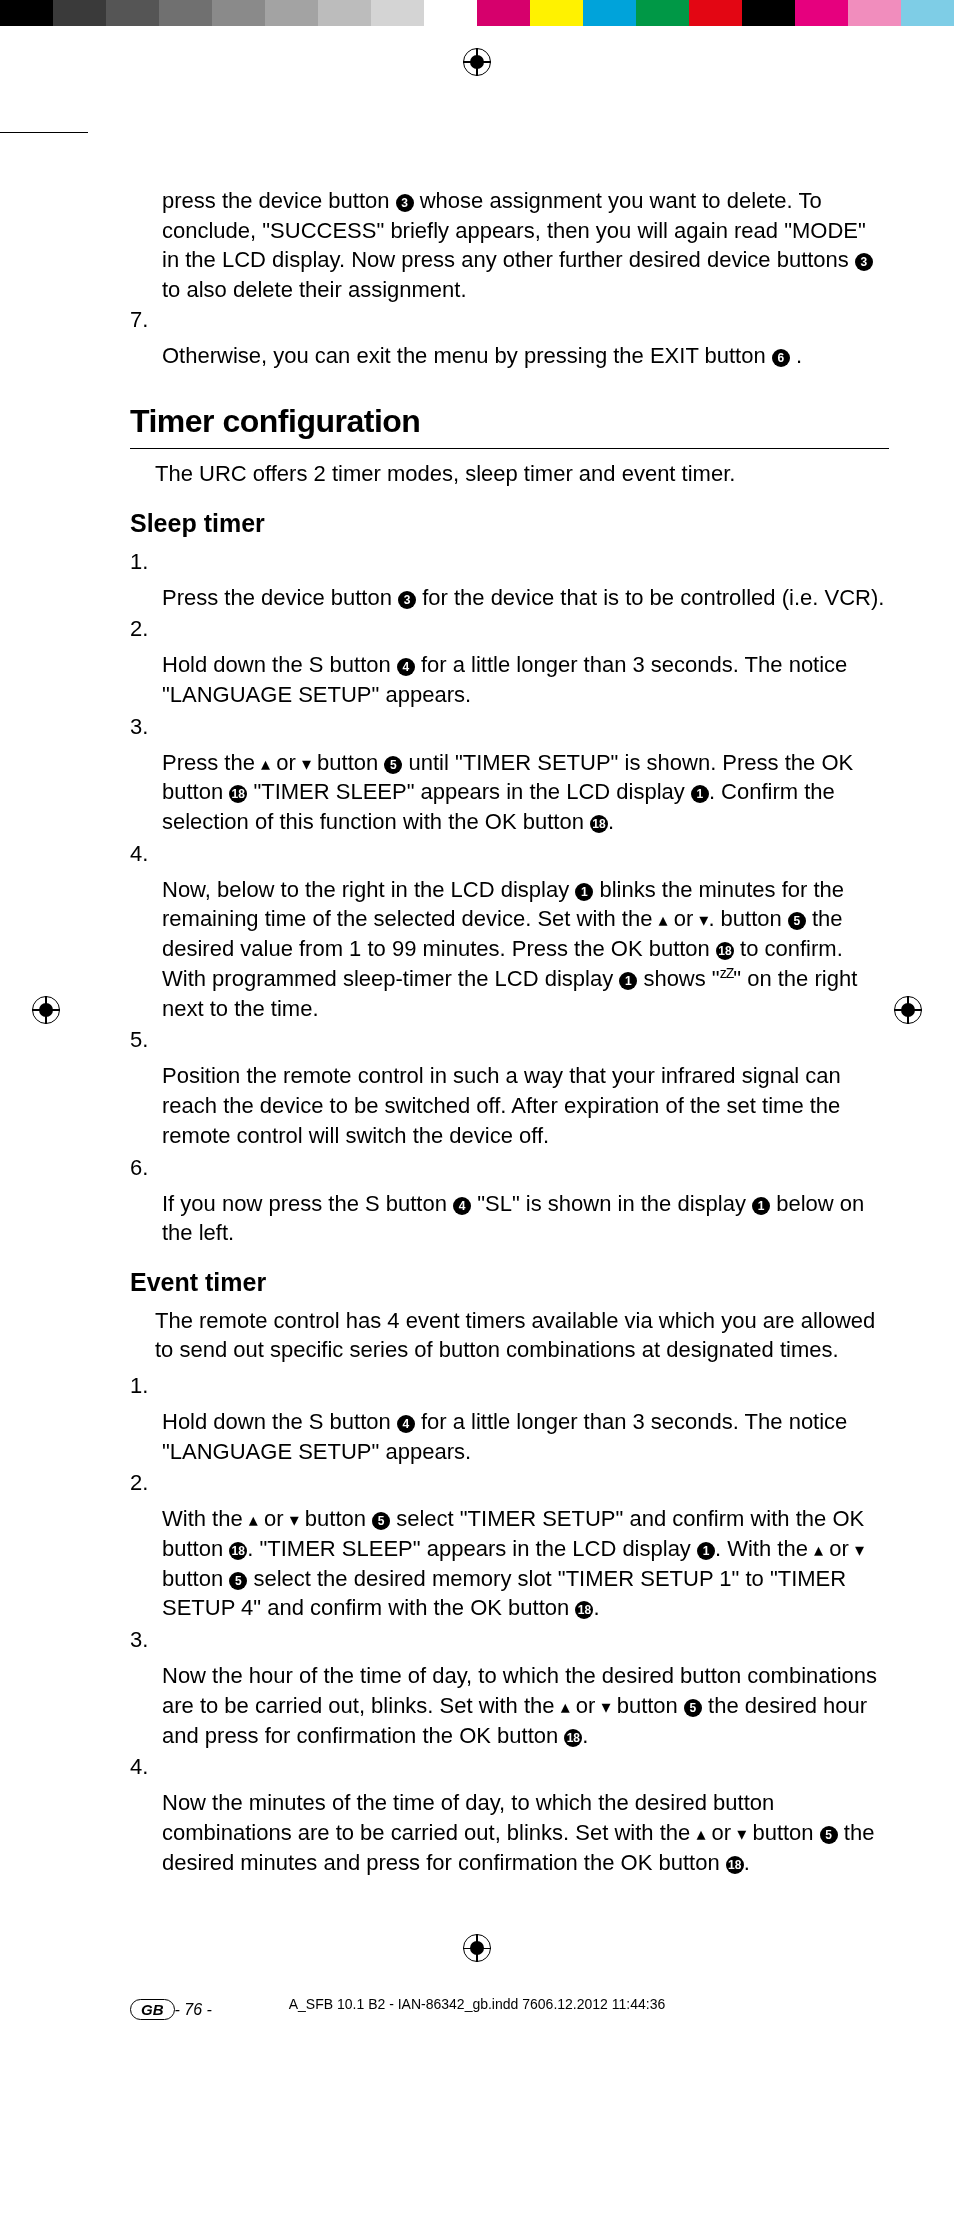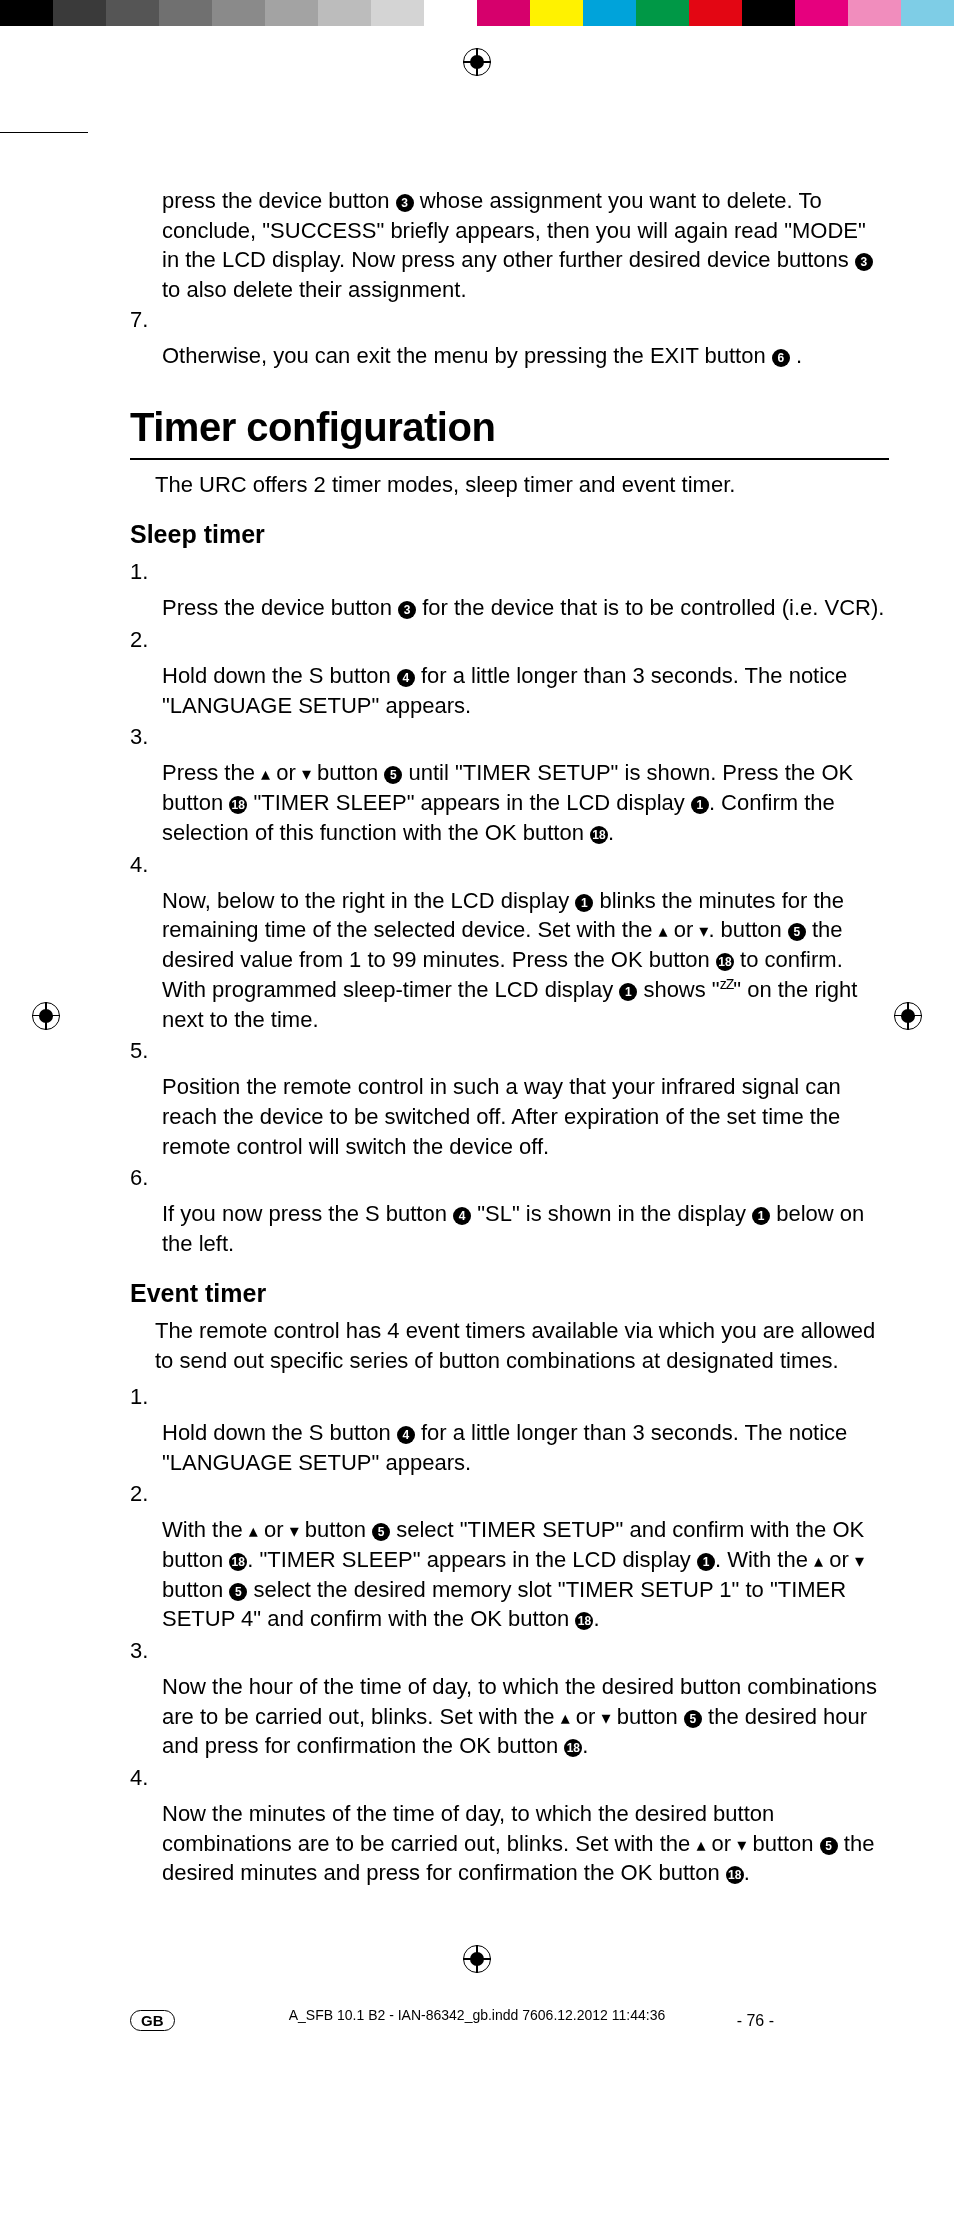--- a/index.html
+++ b/index.html
@@ -48,21 +48,21 @@
     line-height: 1.35;
     color: #000;
     font-weight: 300;
   }
   ol { list-style: none; }
   ol li { display: flex; margin-bottom: 2px; }
   ol li .num { min-width: 32px; }
   ol li .txt { flex: 1; margin-top: 36px; }
 
   h1 {
-    font-size: 40px;
+    font-size: 32px;
     font-weight: 700;
     margin-top: 30px;
     margin-bottom: 4px;
     letter-spacing: -0.5px;
   }
   .hr { height: 1.5px; background: #000; margin-bottom: 10px; }
   h2 {
     font-size: 25px;
     font-weight: 700;
     margin-top: 18px;
@@ -81,29 +81,30 @@
     vertical-align: 1px;
     line-height: 1;
   }
   .zz { font-size: 14px; vertical-align: super; letter-spacing: -1px; }
 
   .footer {
     display: flex; align-items: center;
     padding: 0 130px;
     font-size: 16px;
     margin-top: 30px;
+    font-style: italic;
   }
   .gb {
     border: 1.5px solid #000;
     border-radius: 11px;
     padding: 1px 10px;
     font-weight: 700;
     font-size: 15px;
   }
-  .pagenum { flex: 1; text-align: right; padding-right: 50px; }
+  .pagenum { flex: 1; text-align: left; padding-right: 50px; }
 
   .slug {
     position: absolute;
     bottom: 8px;
     left: 0; right: 0;
     font-size: 14px;
     display: flex;
     justify-content: center;
     padding: 0 12px;
     color: #000;

